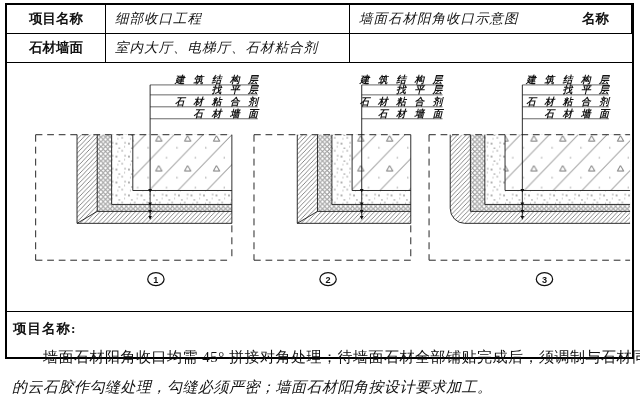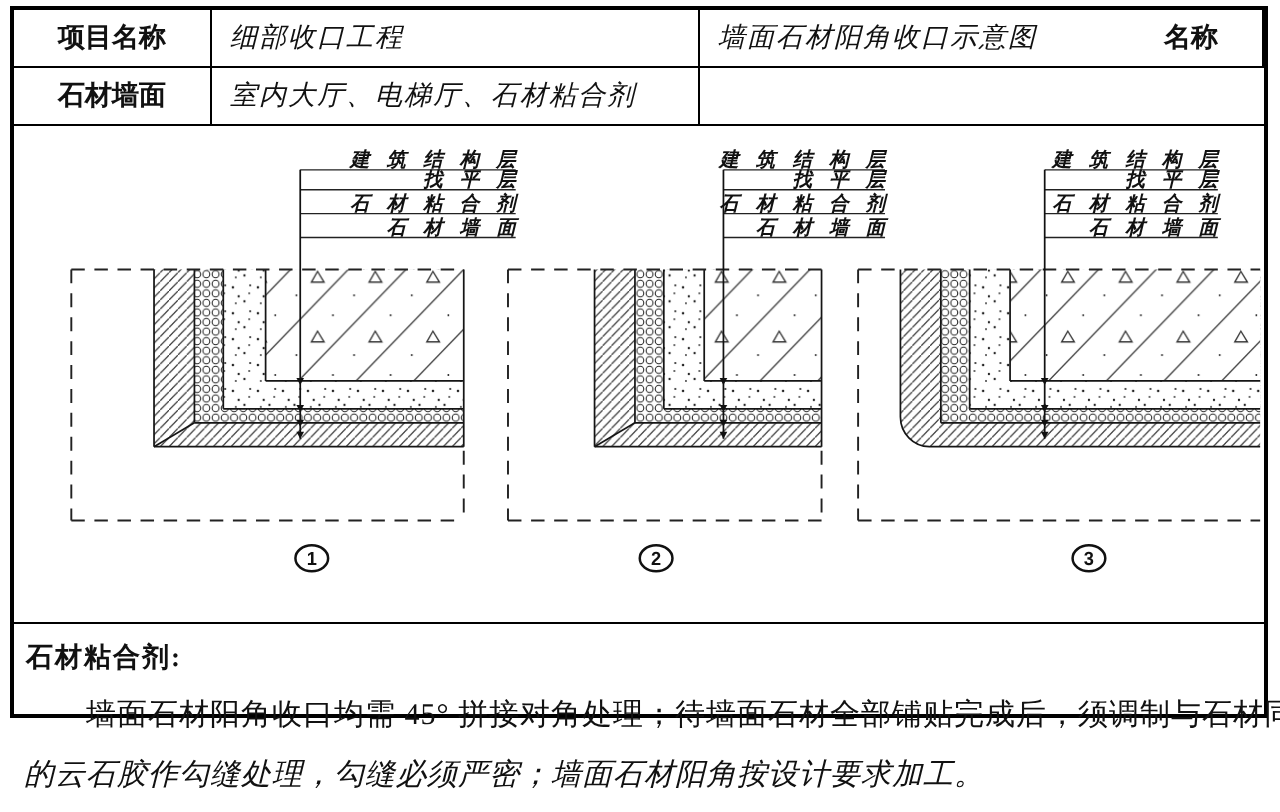--- a/index.html
+++ b/index.html
@@ -149,18 +149,18 @@
         </g>
         <g>
           <ellipse cx="538" cy="217" rx="8.5" ry="6.5" fill="none" stroke="#111" stroke-width="1.3"></ellipse>
           <text class="num" x="538" y="220.5" text-anchor="middle">3</text>
         </g>
       </g>
     </svg>
   </div>
 
   <div class="notes">
-    <div class="ttl">石材粘合剂:</div>
+    <div class="ttl">项目名称:</div>
     <div class="l1">墙面石材阳角收口均需 45° 拼接对角处理；待墙面石材全部铺贴完成后，须调制与石材同色</div>
     <div class="l2">的云石胶作勾缝处理，勾缝必须严密；墙面石材阳角按设计要求加工。</div>
   </div>
 
 </div>
 
 </body></html>

